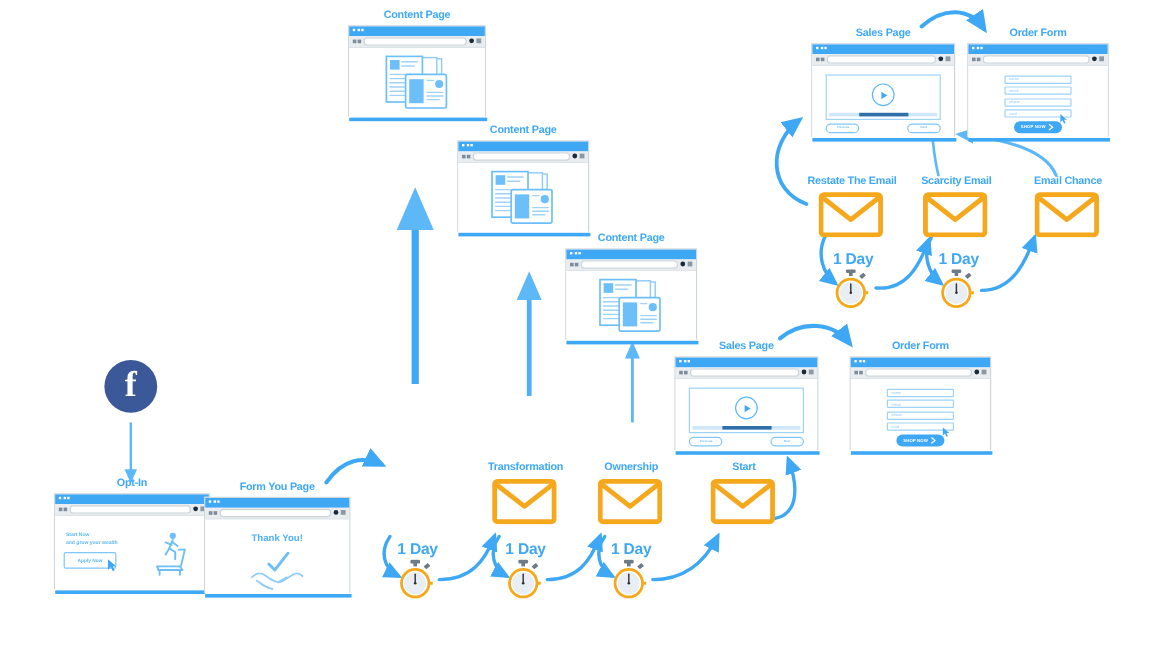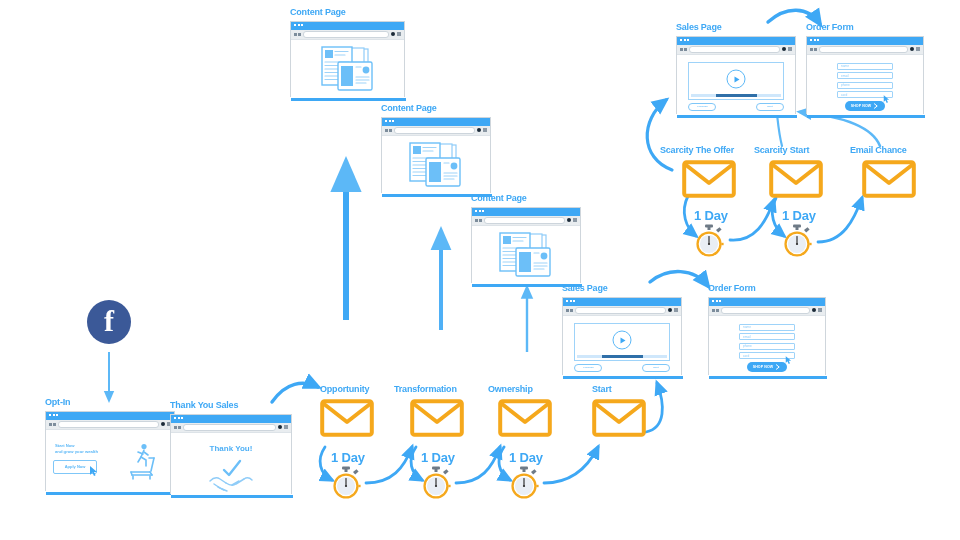--- a/index.html
+++ b/index.html
@@ -23,20 +23,21 @@
     width: 960px;
     height: 540px;
     pointer-events: none;
   }
 
   
   .node {
     position: absolute;
   }
   .node-label {
+    text-align: center;
     font-weight: bold;
     color: #3EA8F5;
     letter-spacing: -0.2px;
     white-space: nowrap;
     line-height: 1.1;
   }
 
   
   .browser {
     position: relative;
@@ -430,21 +431,21 @@
           <svg style="position:absolute; left:44px; top:36px;" width="9" height="11" viewBox="0 0 9 11">
             <path d="M0,0 L0,9 L2.4,6.6 L4,10 L5.6,9.2 L4,6 L7,6 z" fill="#3EA8F5"></path>
           </svg>
         </div>
       </div>
       <div class="br-underline" style="width:130px;"></div>
     </div>
   </div>
 
   <div class="node page-node" style="left:170px; top:401px; width:122px;">
-    <div class="node-label">Thank You Sales</div>
+    <div class="node-label">Form You Page</div>
     <div class="browser" style="width:122px; height:80px;">
       <div class="br-titlebar">
         <div class="br-tabdots">
             <i></i>
             <i></i>
             <i></i>
           </div>
       </div>
       <div class="br-toolbar">
         <div class="br-navdots">
@@ -471,27 +472,20 @@
               <path d="M16,30 L21,32"></path>
               <path d="M26,26 L33,22"></path>
             </g>
           </svg>
         </div>
       </div>
       <div class="br-underline" style="width:122px;"></div>
     </div>
   </div>
 
-  <div class="node email-node" style="left:320px; top:385px; width:56px;">
-    <div class="node-label">Opportunity</div>
-    <svg class="envelope" viewBox="0 0 54 38">
-      <rect x="2.2" y="2.2" width="49.6" height="33.6" rx="2.4" fill="none" stroke="#F5A81C" stroke-width="4"></rect>
-      <path d="M4,5 L27,23 L50,5" fill="none" stroke="#F5A81C" stroke-width="4" stroke-linecap="round" stroke-linejoin="round"></path>
-    </svg>
-  </div>
 
   <div class="node email-node" style="left:410px; top:385px; width:56px;">
     <div class="node-label" style="margin-left:-16px; width:88px;">Transformation</div>
     <svg class="envelope" viewBox="0 0 54 38">
       <rect x="2.2" y="2.2" width="49.6" height="33.6" rx="2.4" fill="none" stroke="#F5A81C" stroke-width="4"></rect>
       <path d="M4,5 L27,23 L50,5" fill="none" stroke="#F5A81C" stroke-width="4" stroke-linecap="round" stroke-linejoin="round"></path>
     </svg>
   </div>
 
   <div class="node email-node" style="left:498px; top:385px; width:56px;">
@@ -805,29 +799,29 @@
           <svg style="position:absolute; left:50%; top:40px; transform:translateX(-50%) translateX(22px);" width="7" height="9" viewBox="0 0 7 9">
             <path d="M0,0 L0,7.2 L1.9,5.3 L3.2,8 L4.5,7.3 L3.2,4.8 L5.6,4.8 z" fill="#3EA8F5"></path>
           </svg>
         </div>
       </div>
       <div class="br-underline" style="width:118px;"></div>
     </div>
   </div>
 
   <div class="node email-node" style="left:682px; top:146px; width:56px;">
-    <div class="node-label" style="margin-left:-22px; width:100px;">Scarcity The Offer</div>
+    <div class="node-label" style="margin-left:-22px; width:100px;">Restate The Email</div>
     <svg class="envelope" viewBox="0 0 54 38">
       <rect x="2.2" y="2.2" width="49.6" height="33.6" rx="2.4" fill="none" stroke="#F5A81C" stroke-width="4"></rect>
       <path d="M4,5 L27,23 L50,5" fill="none" stroke="#F5A81C" stroke-width="4" stroke-linecap="round" stroke-linejoin="round"></path>
     </svg>
   </div>
 
   <div class="node email-node" style="left:769px; top:146px; width:56px;">
-    <div class="node-label" style="margin-left:-15px; width:86px;">Scarcity Start</div>
+    <div class="node-label" style="margin-left:-15px; width:86px;">Scarcity Email</div>
     <svg class="envelope" viewBox="0 0 54 38">
       <rect x="2.2" y="2.2" width="49.6" height="33.6" rx="2.4" fill="none" stroke="#F5A81C" stroke-width="4"></rect>
       <path d="M4,5 L27,23 L50,5" fill="none" stroke="#F5A81C" stroke-width="4" stroke-linecap="round" stroke-linejoin="round"></path>
     </svg>
   </div>
 
   <div class="node email-node" style="left:862px; top:146px; width:56px;">
     <div class="node-label" style="margin-left:-12px; width:80px;">Email Chance</div>
     <svg class="envelope" viewBox="0 0 54 38">
       <rect x="2.2" y="2.2" width="49.6" height="33.6" rx="2.4" fill="none" stroke="#F5A81C" stroke-width="4"></rect>

